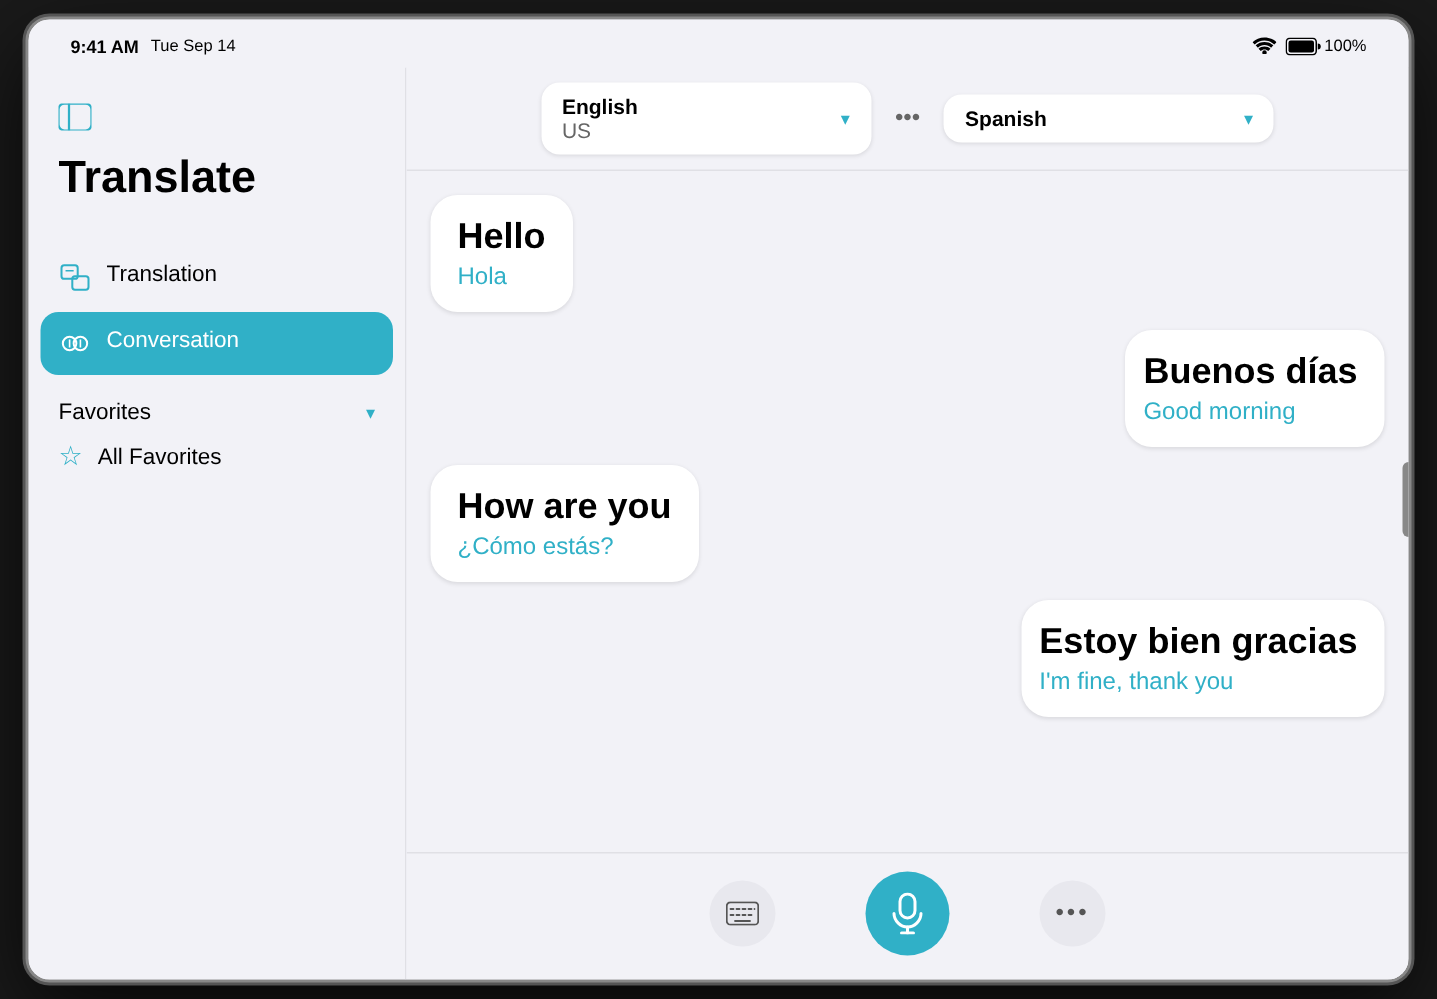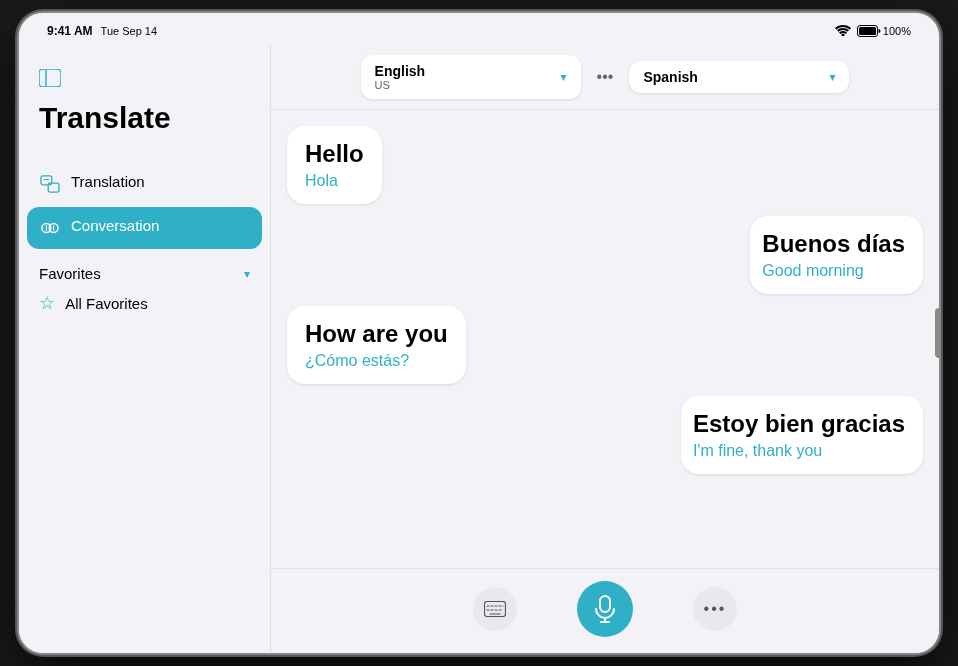--- a/index.html
+++ b/index.html
@@ -12,21 +12,21 @@
       align-items: center;
       justify-content: center;
       font-family: -apple-system, 'SF Pro Display', 'Helvetica Neue', sans-serif;
       overflow: hidden;
     }
 
     .device {
       width: 920px;
       height: 640px;
       background: #f2f2f7;
-      border-radius: 24px;
+      border-radius: 14px;
       overflow: hidden;
       display: flex;
       flex-direction: column;
       position: relative;
       box-shadow: 0 0 0 2px #888, 0 0 0 4px #555, 0 20px 60px rgba(0,0,0,0.8);
     }
 
     
     .status-bar {
       display: flex;
@@ -190,21 +190,21 @@
     }
 
     .language-name {
       font-size: 14px;
       font-weight: 600;
       color: #000;
       display: block;
     }
 
     .language-region {
-      font-size: 11px;
+      font-size: 14px;
       color: #666;
       display: block;
     }
 
     .chevron-down {
       color: #30b0c7;
       font-size: 12px;
     }
 
     .three-dots-top {

